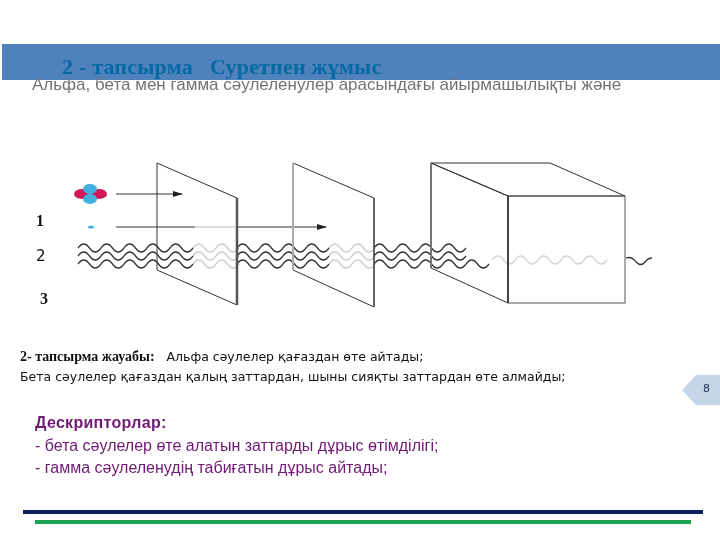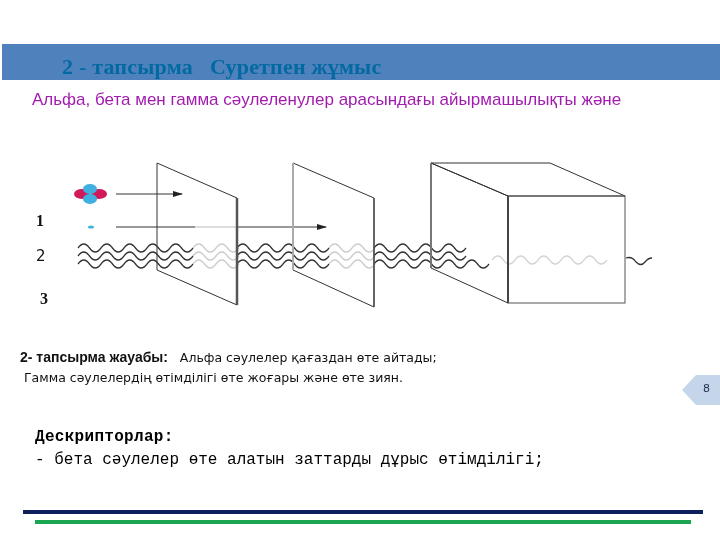--- a/index.html
+++ b/index.html
@@ -11,49 +11,49 @@
     position: absolute; left: 2px; top: 44px; width: 718px; height: 36px;
     background: #4f81bd;
   }
   .title-text {
     position: absolute; left: 62px; top: 55px;
     font-family: "Liberation Serif", serif; font-weight: bold;
     font-size: 22px; color: #0369a1; white-space: pre; line-height: 24px;
     letter-spacing: 0.2px;
   }
   .question {
-    position: absolute; left: 32px; top: 89px; width: 660px;
+    position: absolute; left: 32px; top: 74px; width: 660px;
     font-family: "Liberation Sans Narrow", "Liberation Sans", sans-serif;
-    font-size: 17px; line-height: 22px; color: #a21caf;
+    font-size: 17px; line-height: 22px; color: #737373;
   }
   .question span { display: block; }
   .question .q2 { padding-left: 3px; }
   .diagram { position: absolute; left: 0; top: 140px; width: 720px; height: 200px; }
   .ray-label {
     position: absolute; font-family: "Liberation Serif", serif;
     font-size: 16px; font-weight: bold; color: #111;
   }
   .answer {
     position: absolute; left: 20px; top: 347px; width: 620px;
     font-family: "DejaVu Sans", sans-serif; font-size: 12.5px; line-height: 20px; color: #111;
   }
   .answer .line { display: block; white-space: nowrap; }
-  .answer .a-head { font-family: Liberation Sans, sans-serif; font-weight: bold; font-size: 14px; }
+  .answer .a-head { font-family: Liberation Serif, serif; font-weight: bold; font-size: 14px; }
   .answer .l3 { padding-left: 4px; }
   .page-num {
     position: absolute; left: 682px; top: 375px; width: 38px; height: 30px;
   }
   .page-num svg { position: absolute; left: 0; top: 0; }
   .page-num span {
     position: absolute; left: 21px; top: 7px; font-size: 11px;
     font-family: "DejaVu Sans", sans-serif; color: #1f2d4f;
   }
   .descriptors {
-    position: absolute; left: 35px; top: 426px; width: 660px;
-    font-family: Liberation Mono, monospace; font-size: 16px; line-height: 22.5px; color: #000000;
+    position: absolute; left: 35px; top: 412px; width: 660px;
+    font-family: Liberation Sans, sans-serif; font-size: 16px; line-height: 22.5px; color: #701a75;
   }
   .descriptors .d-head { font-weight: bold; display: block; letter-spacing: 0.3px; }
   .descriptors .d-item { display: block; white-space: nowrap; }
   .rule-navy { position: absolute; left: 23px; top: 510px; width: 680px; height: 4px; background: #0d1f5c; }
   .rule-green { position: absolute; left: 35px; top: 520px; width: 656px; height: 4px; background: #1aa551; }
 </style>
 </head>
 <body>
 
 <div class="title-bar"></div>
@@ -185,29 +185,30 @@
       <line x1="508" y1="196" x2="508" y2="303" stroke="#444" stroke-width="2"></line>
     </g>
   </svg>
   <div class="ray-label" style="left:36px; top:72px;">1</div>
   <div class="ray-label" style="left:36px; top:107px; font-weight:normal; font-family:'DejaVu Sans', sans-serif; font-size:15px;">2</div>
   <div class="ray-label" style="left:40px; top:150px;">3</div>
 </div>
 
 <div class="answer">
   <span class="line"><span class="a-head">2- тапсырма жауабы:</span>&nbsp;&nbsp;&nbsp;<span>Альфа сәулелер қағаздан өте айтады;</span></span>
-  <span class="line l3">Гамма сәулелердің өтімділігі өте жоғары және өте зиян.</span>
+  <span class="line">Бета сәулелер қағаздан қалың заттардан, шыны сияқты заттардан өте алмайды;</span>
 </div>
 
 <div class="page-num">
   <svg width="38" height="30" viewBox="0 0 38 30">
     <polygon points="0,15 14,0 38,0 38,30 14,30" fill="#c5d6ea"></polygon>
   </svg>
   <span>8</span>
 </div>
 
 <div class="descriptors">
   <span class="d-head">Дескрипторлар:</span>
   <span class="d-item">- бета сәулелер өте алатын заттарды дұрыс өтімділігі;</span>
+  <span class="d-item">- гамма сәулеленудің табиғатын дұрыс айтады;</span>
 </div>
 
 <div class="rule-navy"></div>
 <div class="rule-green"></div>
 
 </body></html>

